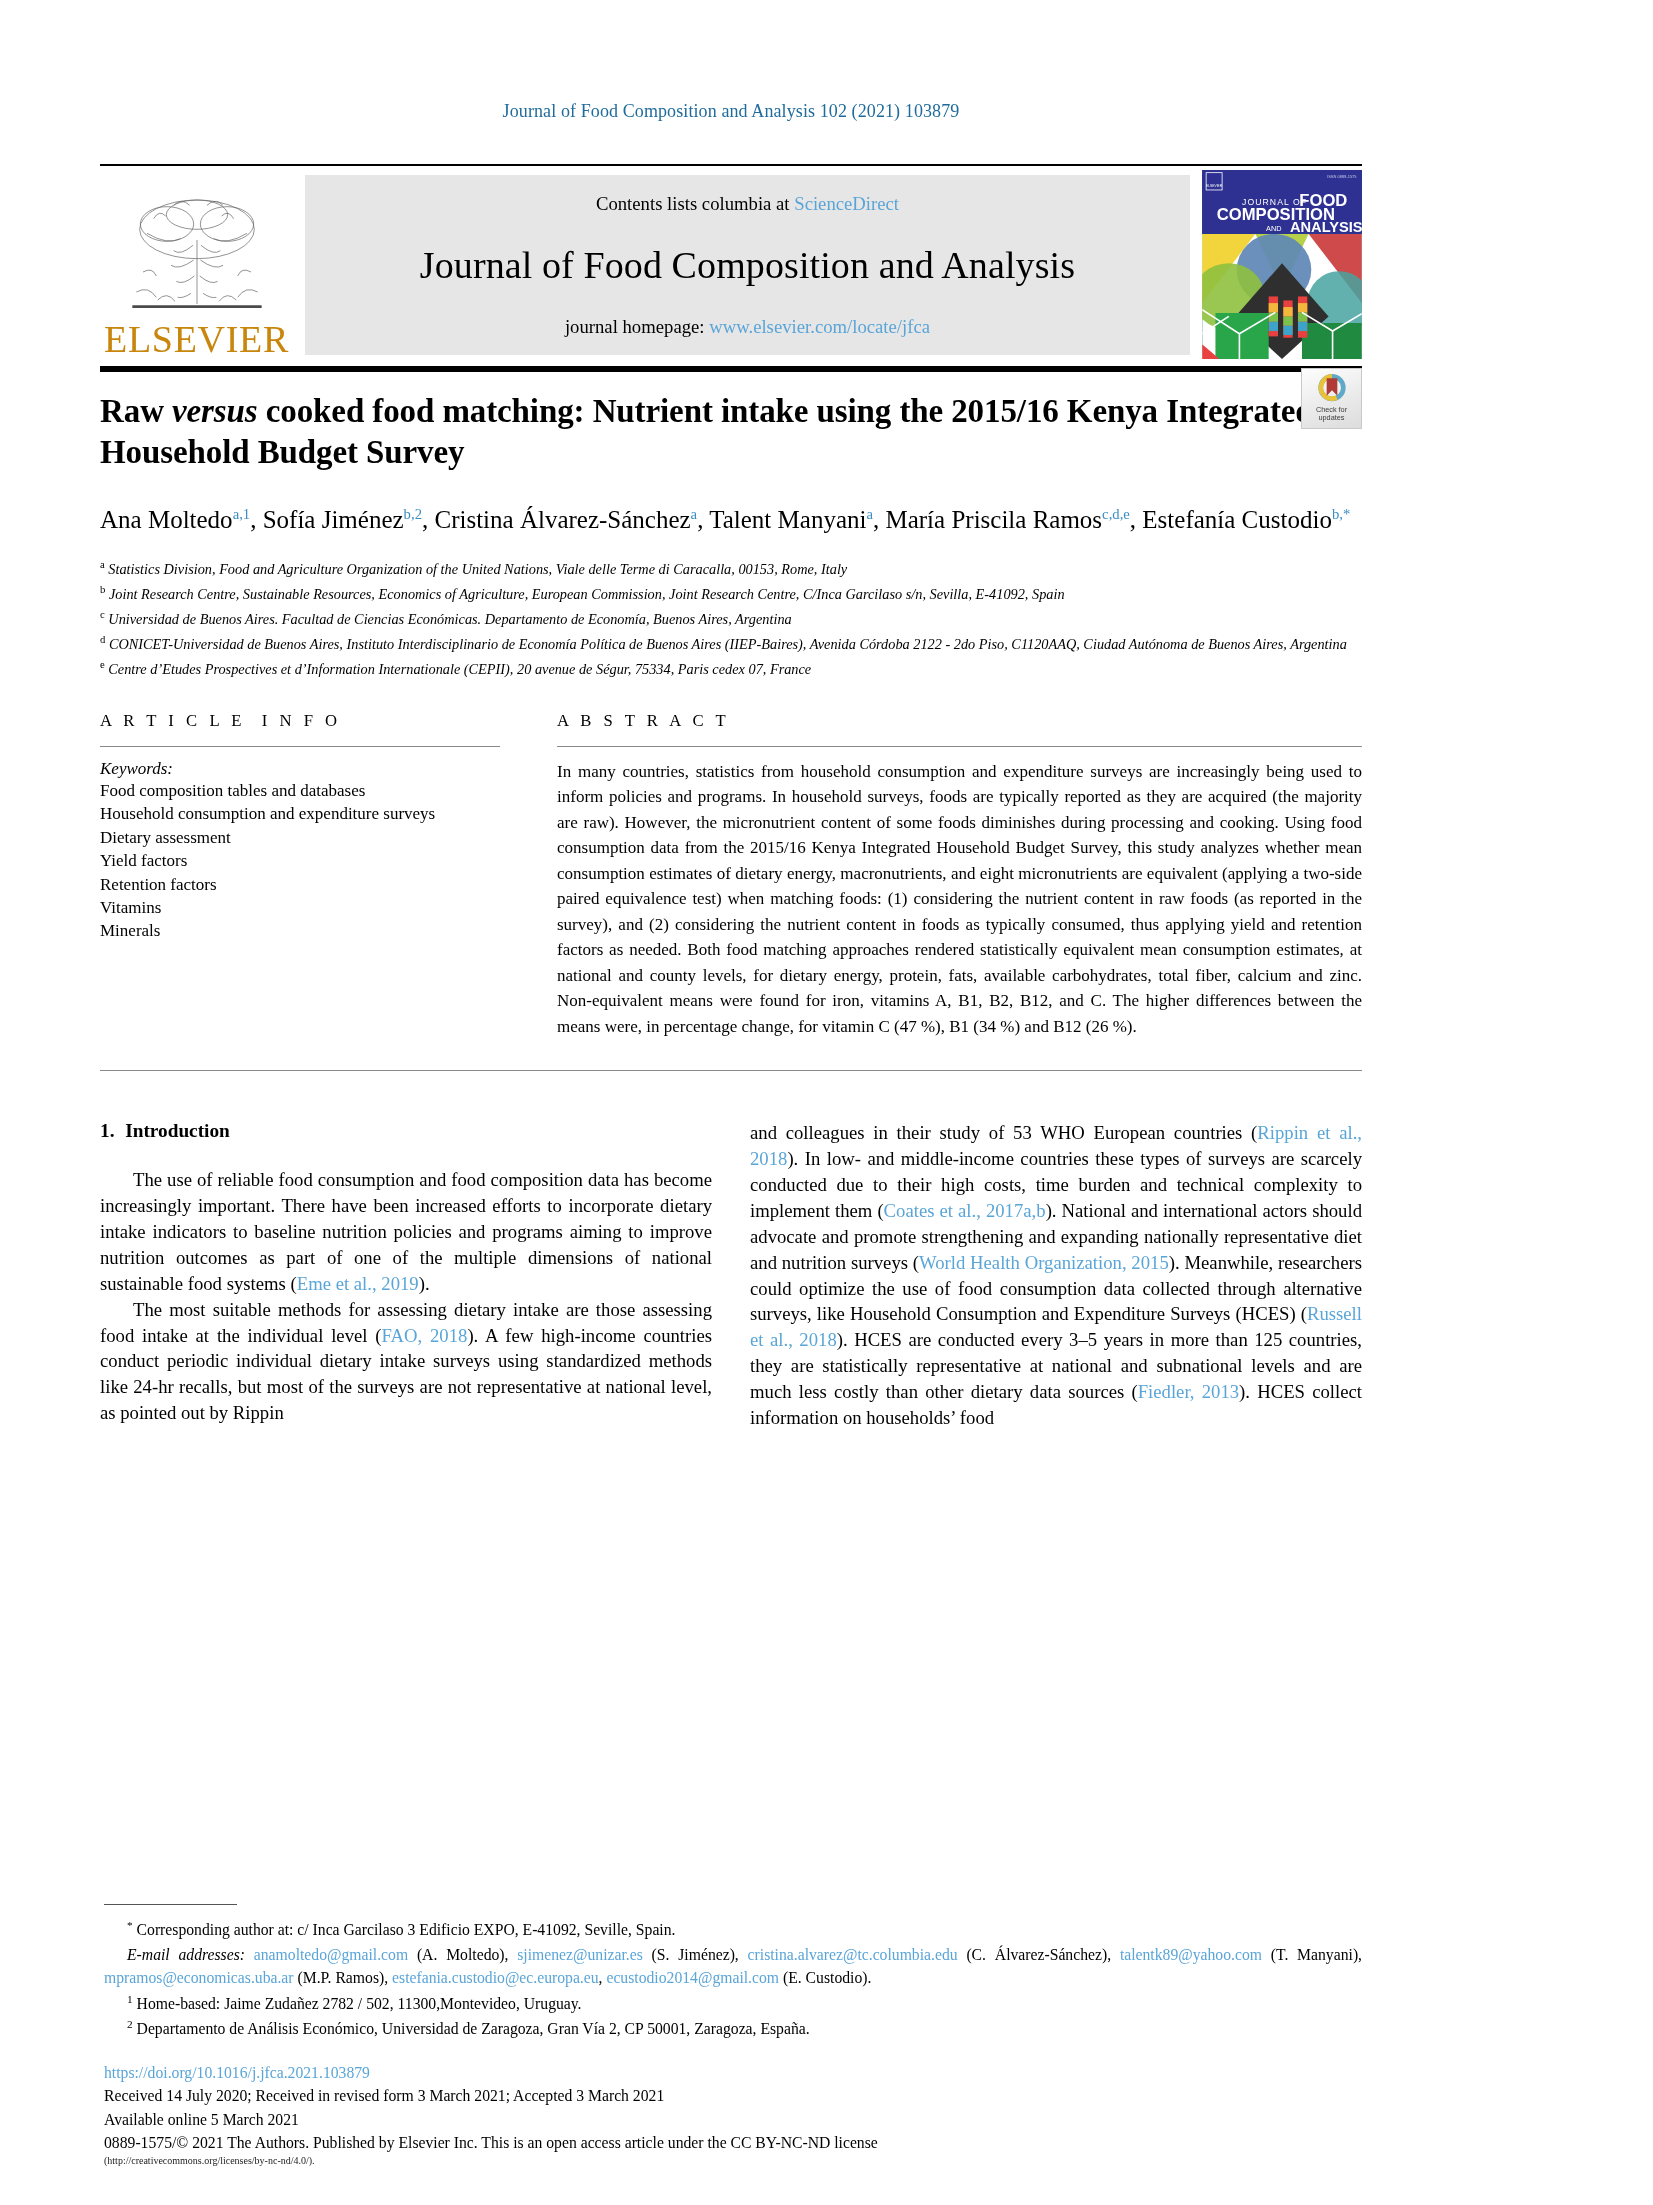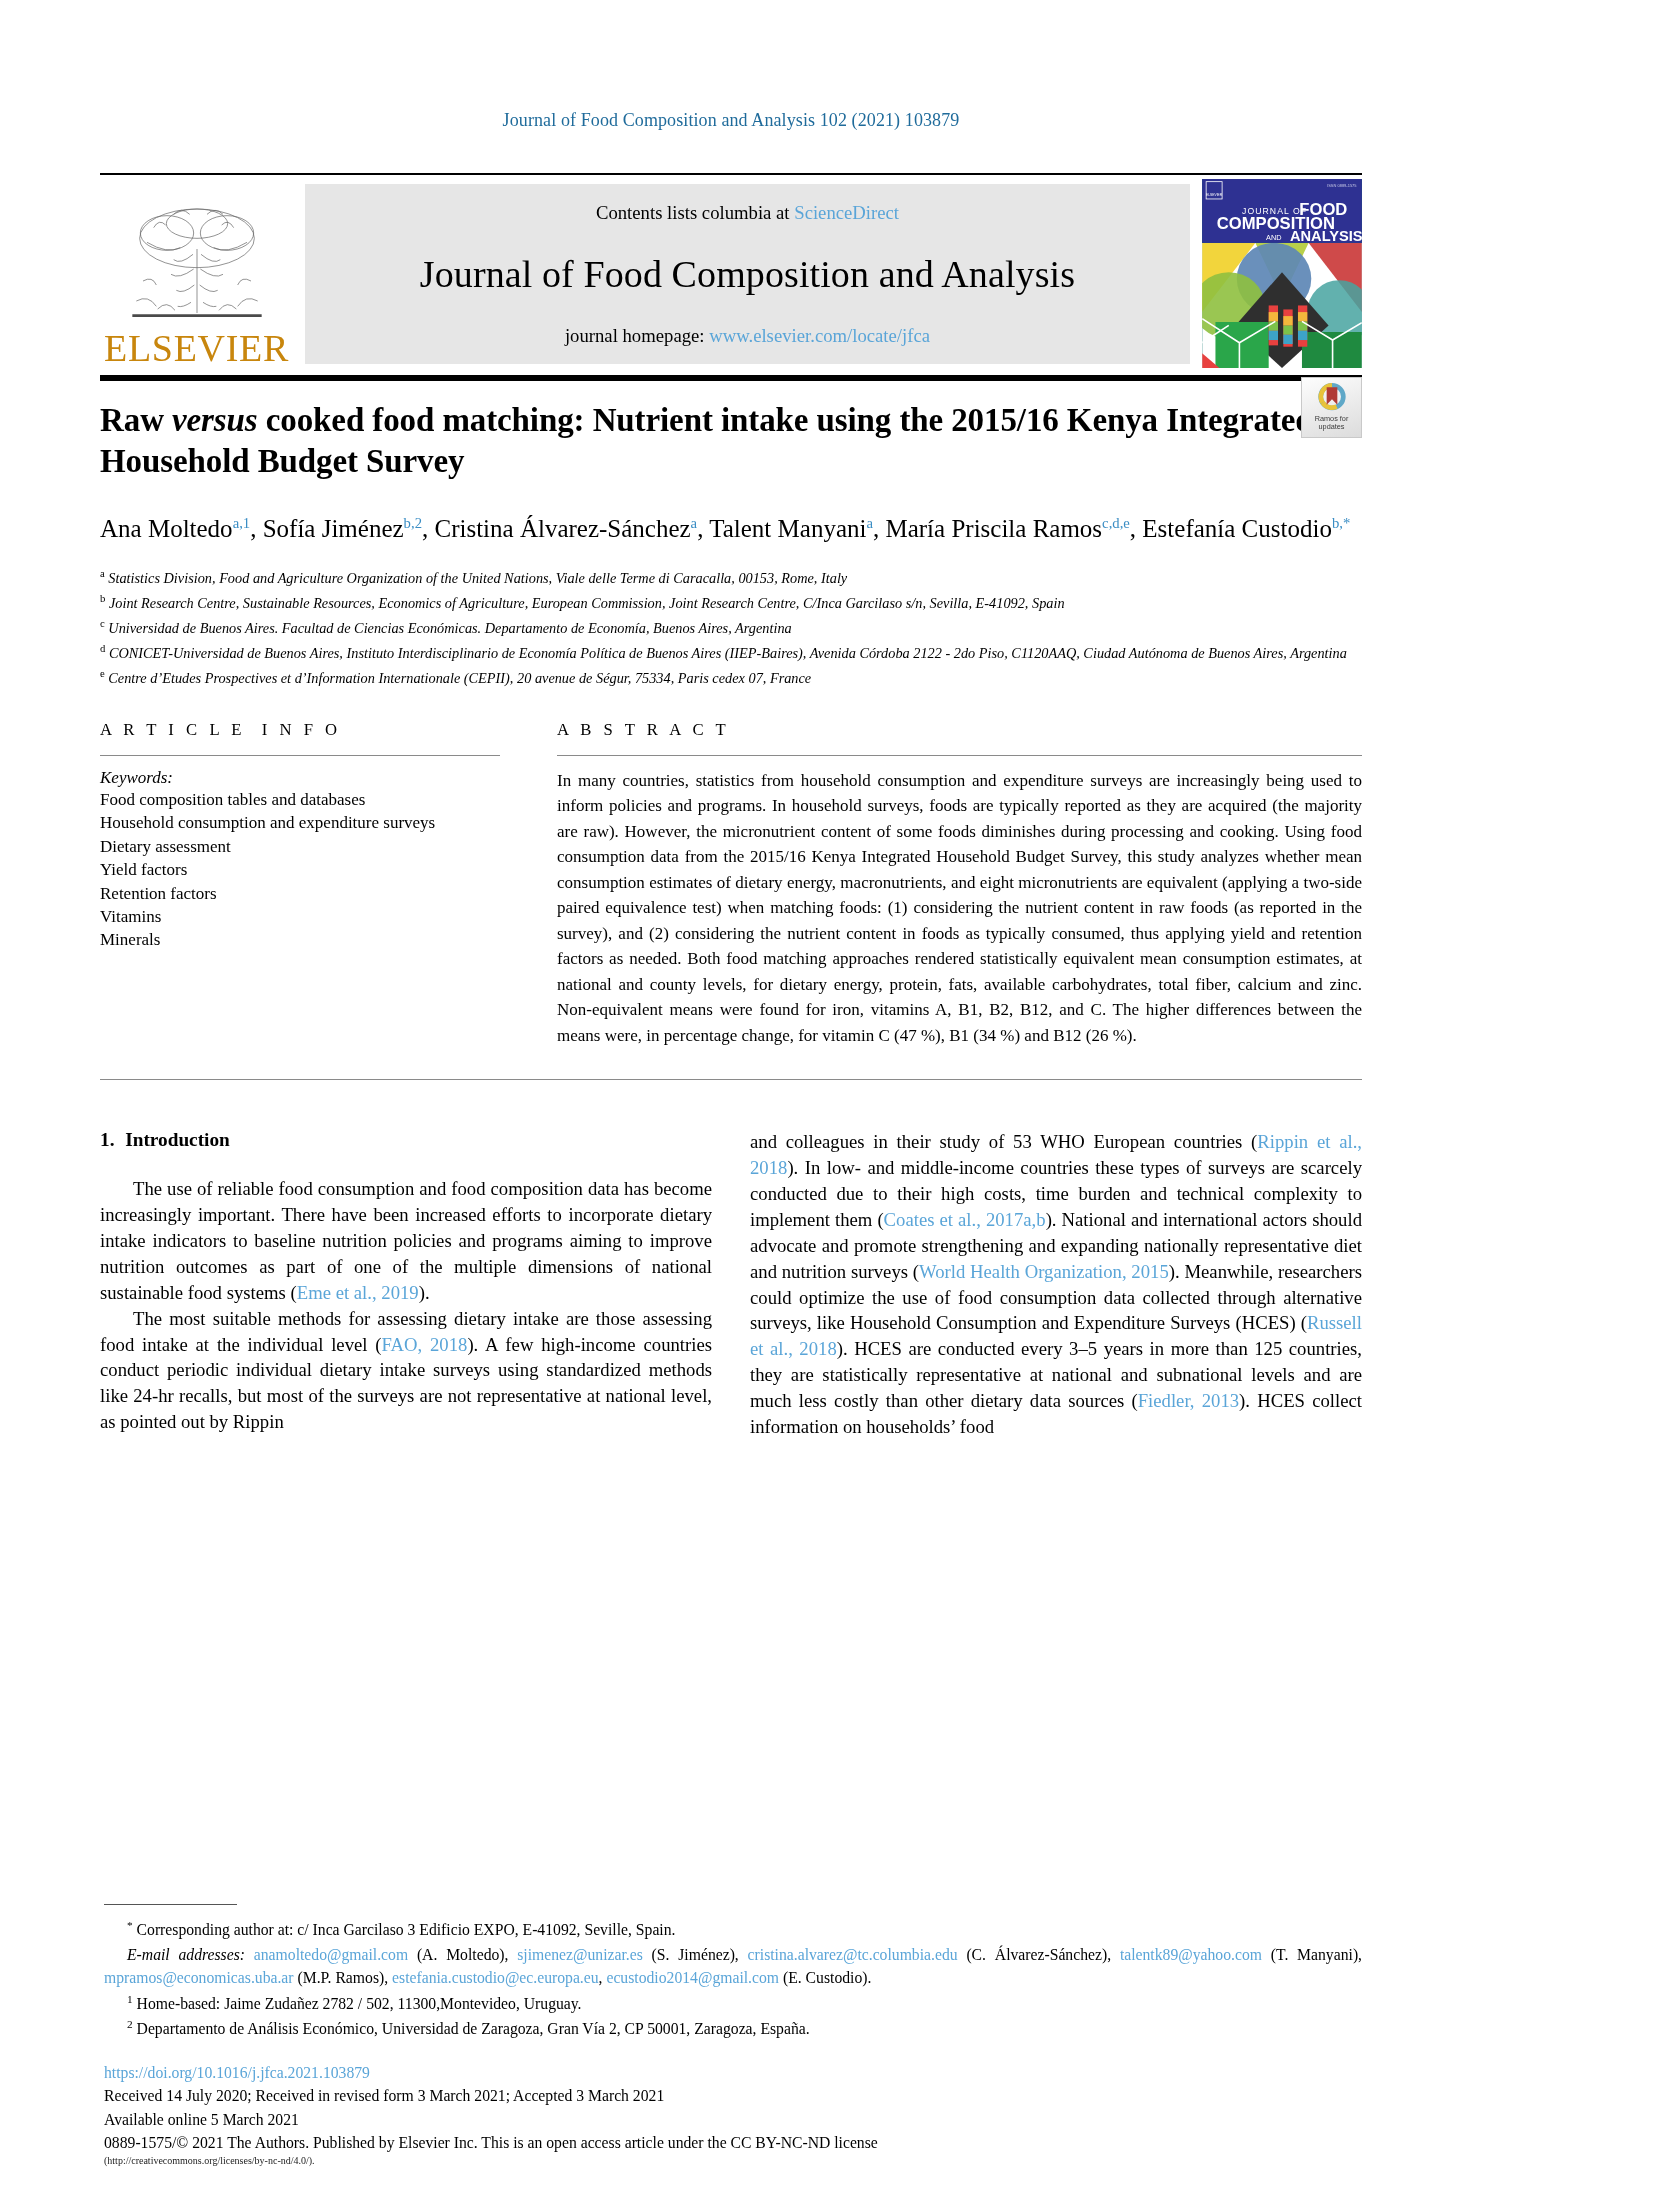--- a/index.html
+++ b/index.html
@@ -13,21 +13,21 @@
     font-family: "Liberation Serif", serif;
     color: #000000;
     position: relative;
     overflow: hidden;
   }
   .page {
     position: relative;
     width: 1462px;
     height: 2205px;
     box-sizing: border-box;
-    padding: 17px 100px;
+    padding: 8px 100px;
   }
 
   
   .running-head {
     text-align: center;
     color: #1f6b9b;
     font-size: 18px;
     padding-top: 93px;
     letter-spacing: 0.1px;
   }
@@ -331,21 +331,21 @@
 
   <div class="title-row">
     <div class="crossmark">
       <svg width="36" height="32" viewBox="0 0 54 48">
         <circle cx="27" cy="22" r="17" fill="none" stroke="#5fa8c8" stroke-width="7"></circle>
         <path d="M27 5 A17 17 0 0 0 13 31" fill="none" stroke="#e8c33a" stroke-width="7"></path>
         <path d="M13 31 A17 17 0 0 0 34 37" fill="none" stroke="#e8c33a" stroke-width="7"></path>
         <polygon points="19,8 35,8 35,34 27,26 19,34" fill="#b03a35"></polygon>
       </svg>
       <div class="crossmark-txt">
-        <div>Ramos for</div>
+        <div>Check for</div>
         <div>updates</div>
       </div>
     </div>
 
     <h1 class="article-title"><span>Raw </span><em>versus</em><span> cooked food matching: Nutrient intake using the 2015/16 Kenya Integrated Household Budget Survey</span></h1>
   </div>
 
   <div class="authors" id="authors"><span>Ana Moltedo</span><sup>a,1</sup>, <span>Sofía Jiménez</span><sup>b,2</sup>, <span>Cristina Álvarez-Sánchez</span><sup>a</sup>, <span>Talent Manyani</span><sup>a</sup>, <span>María Priscila Ramos</span><sup>c,d,e</sup>, <span>Estefanía Custodio</span><sup>b,*</sup></div>
 
   <div class="affils" id="affils">

